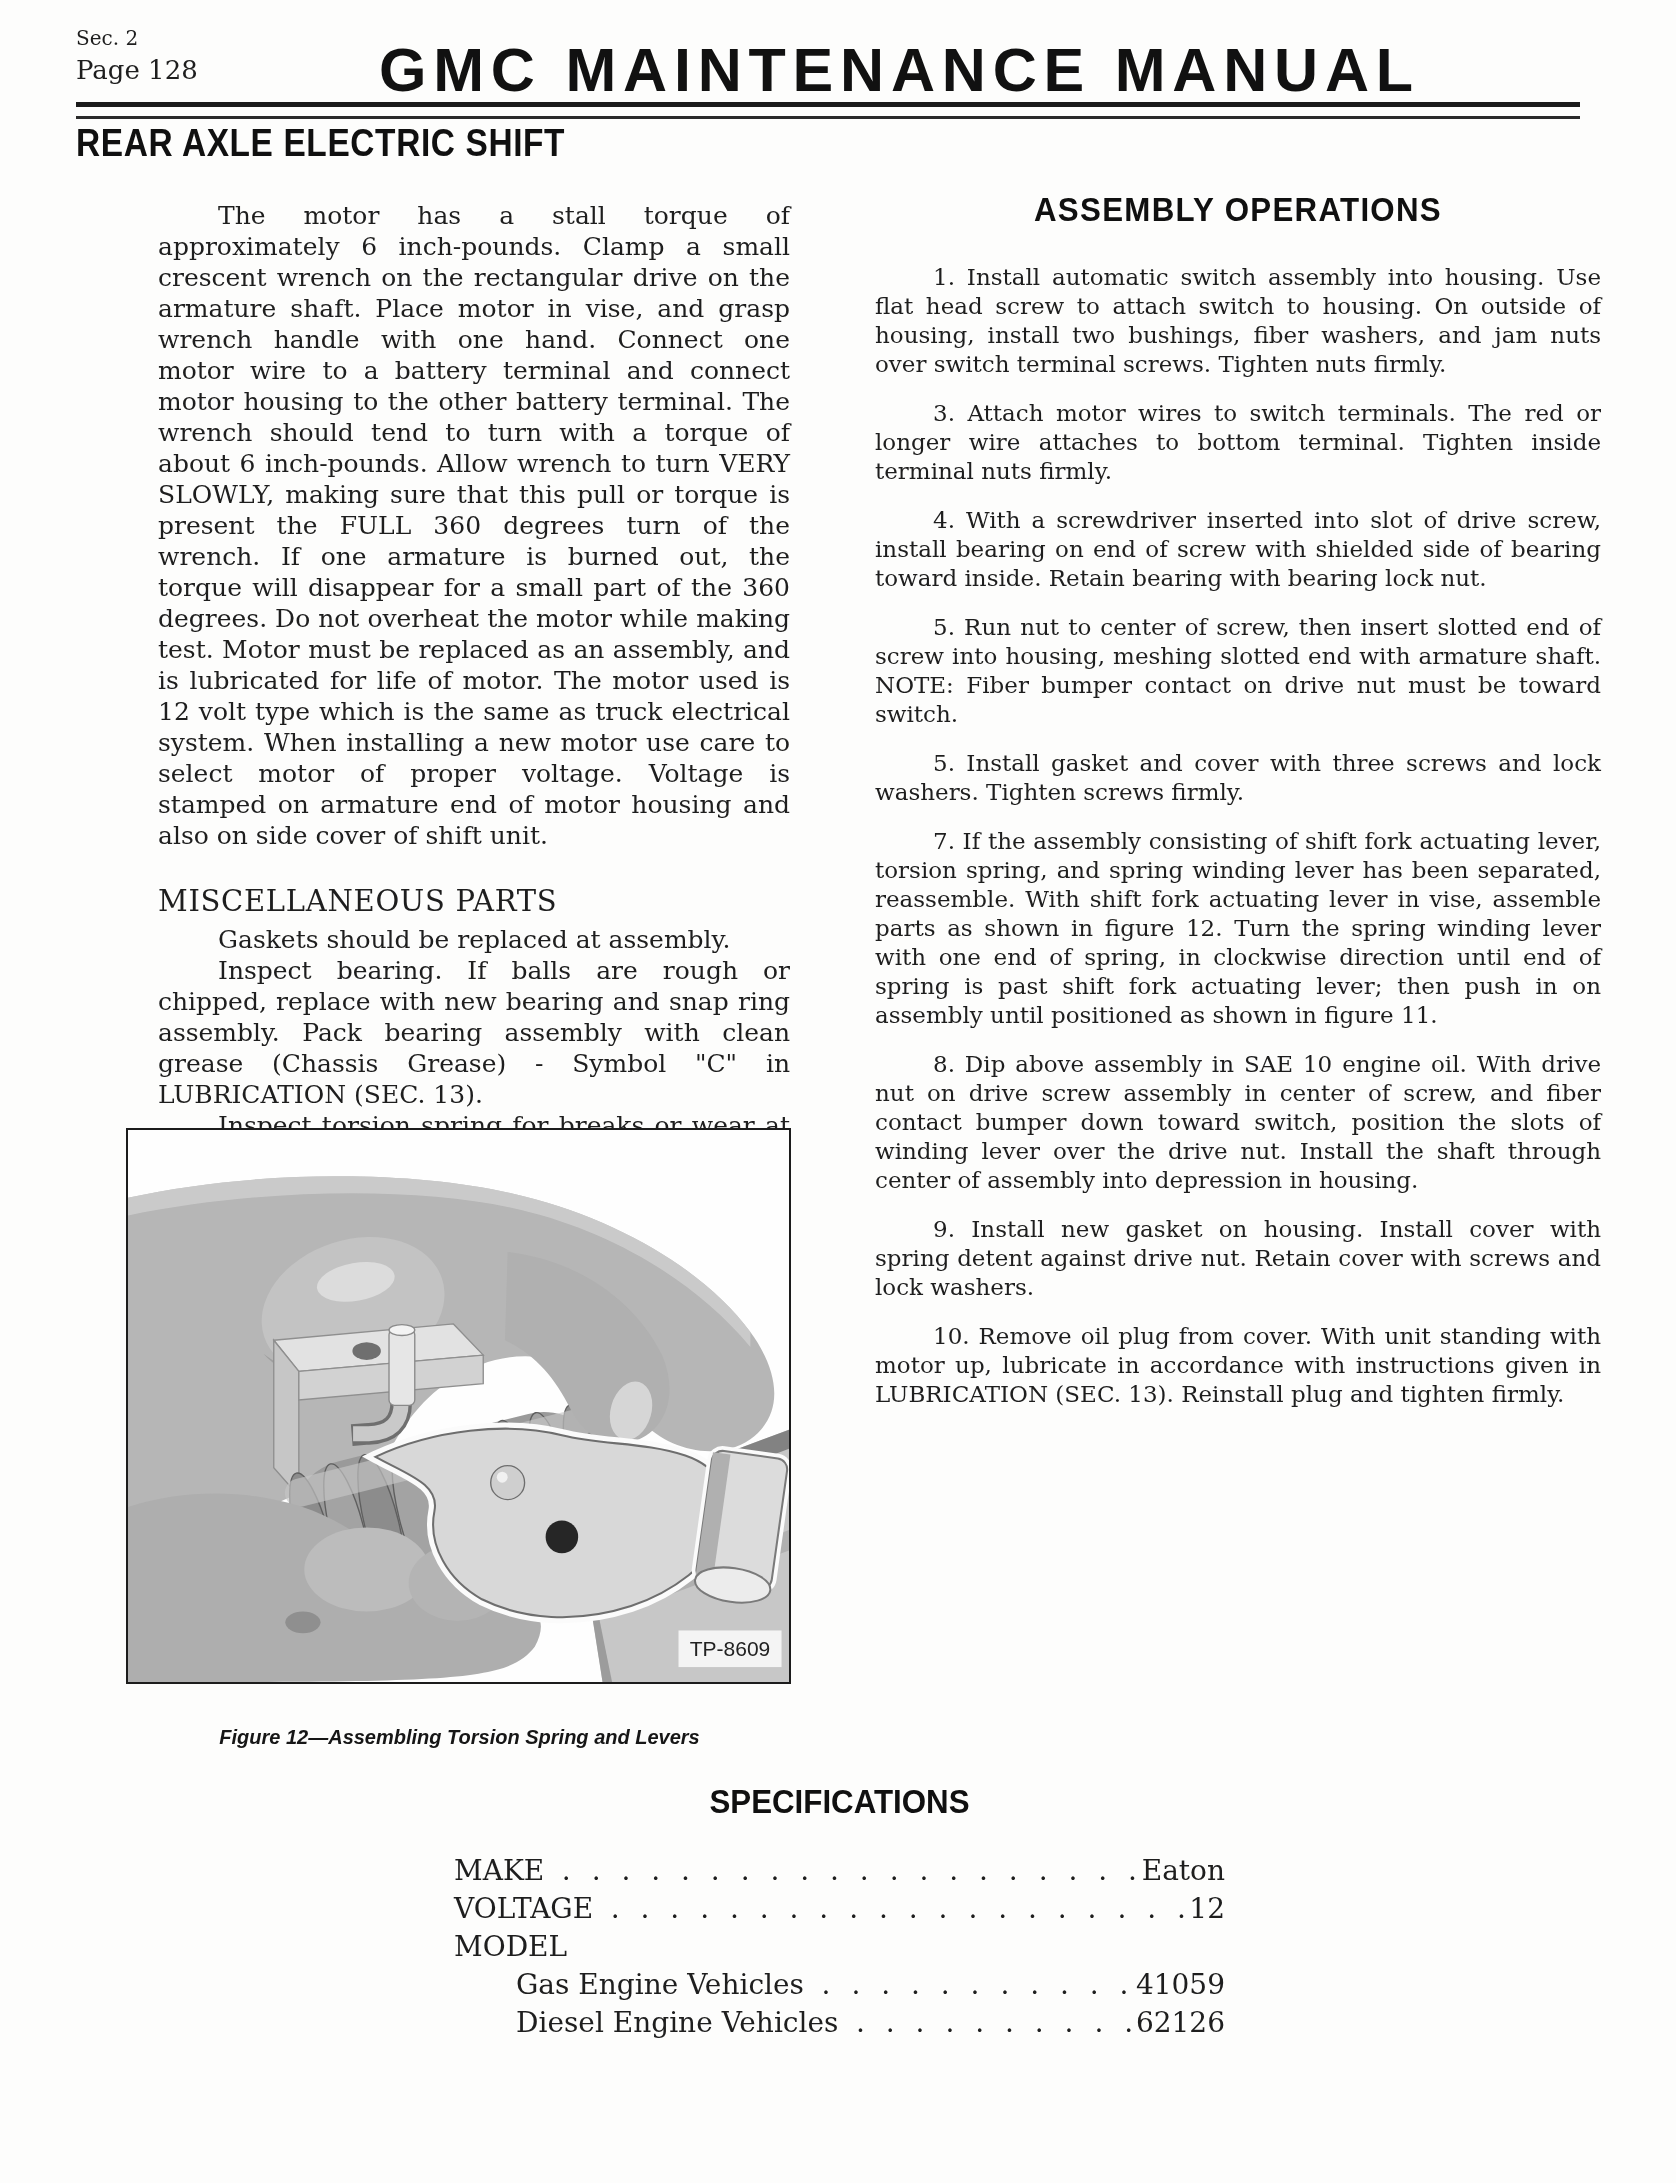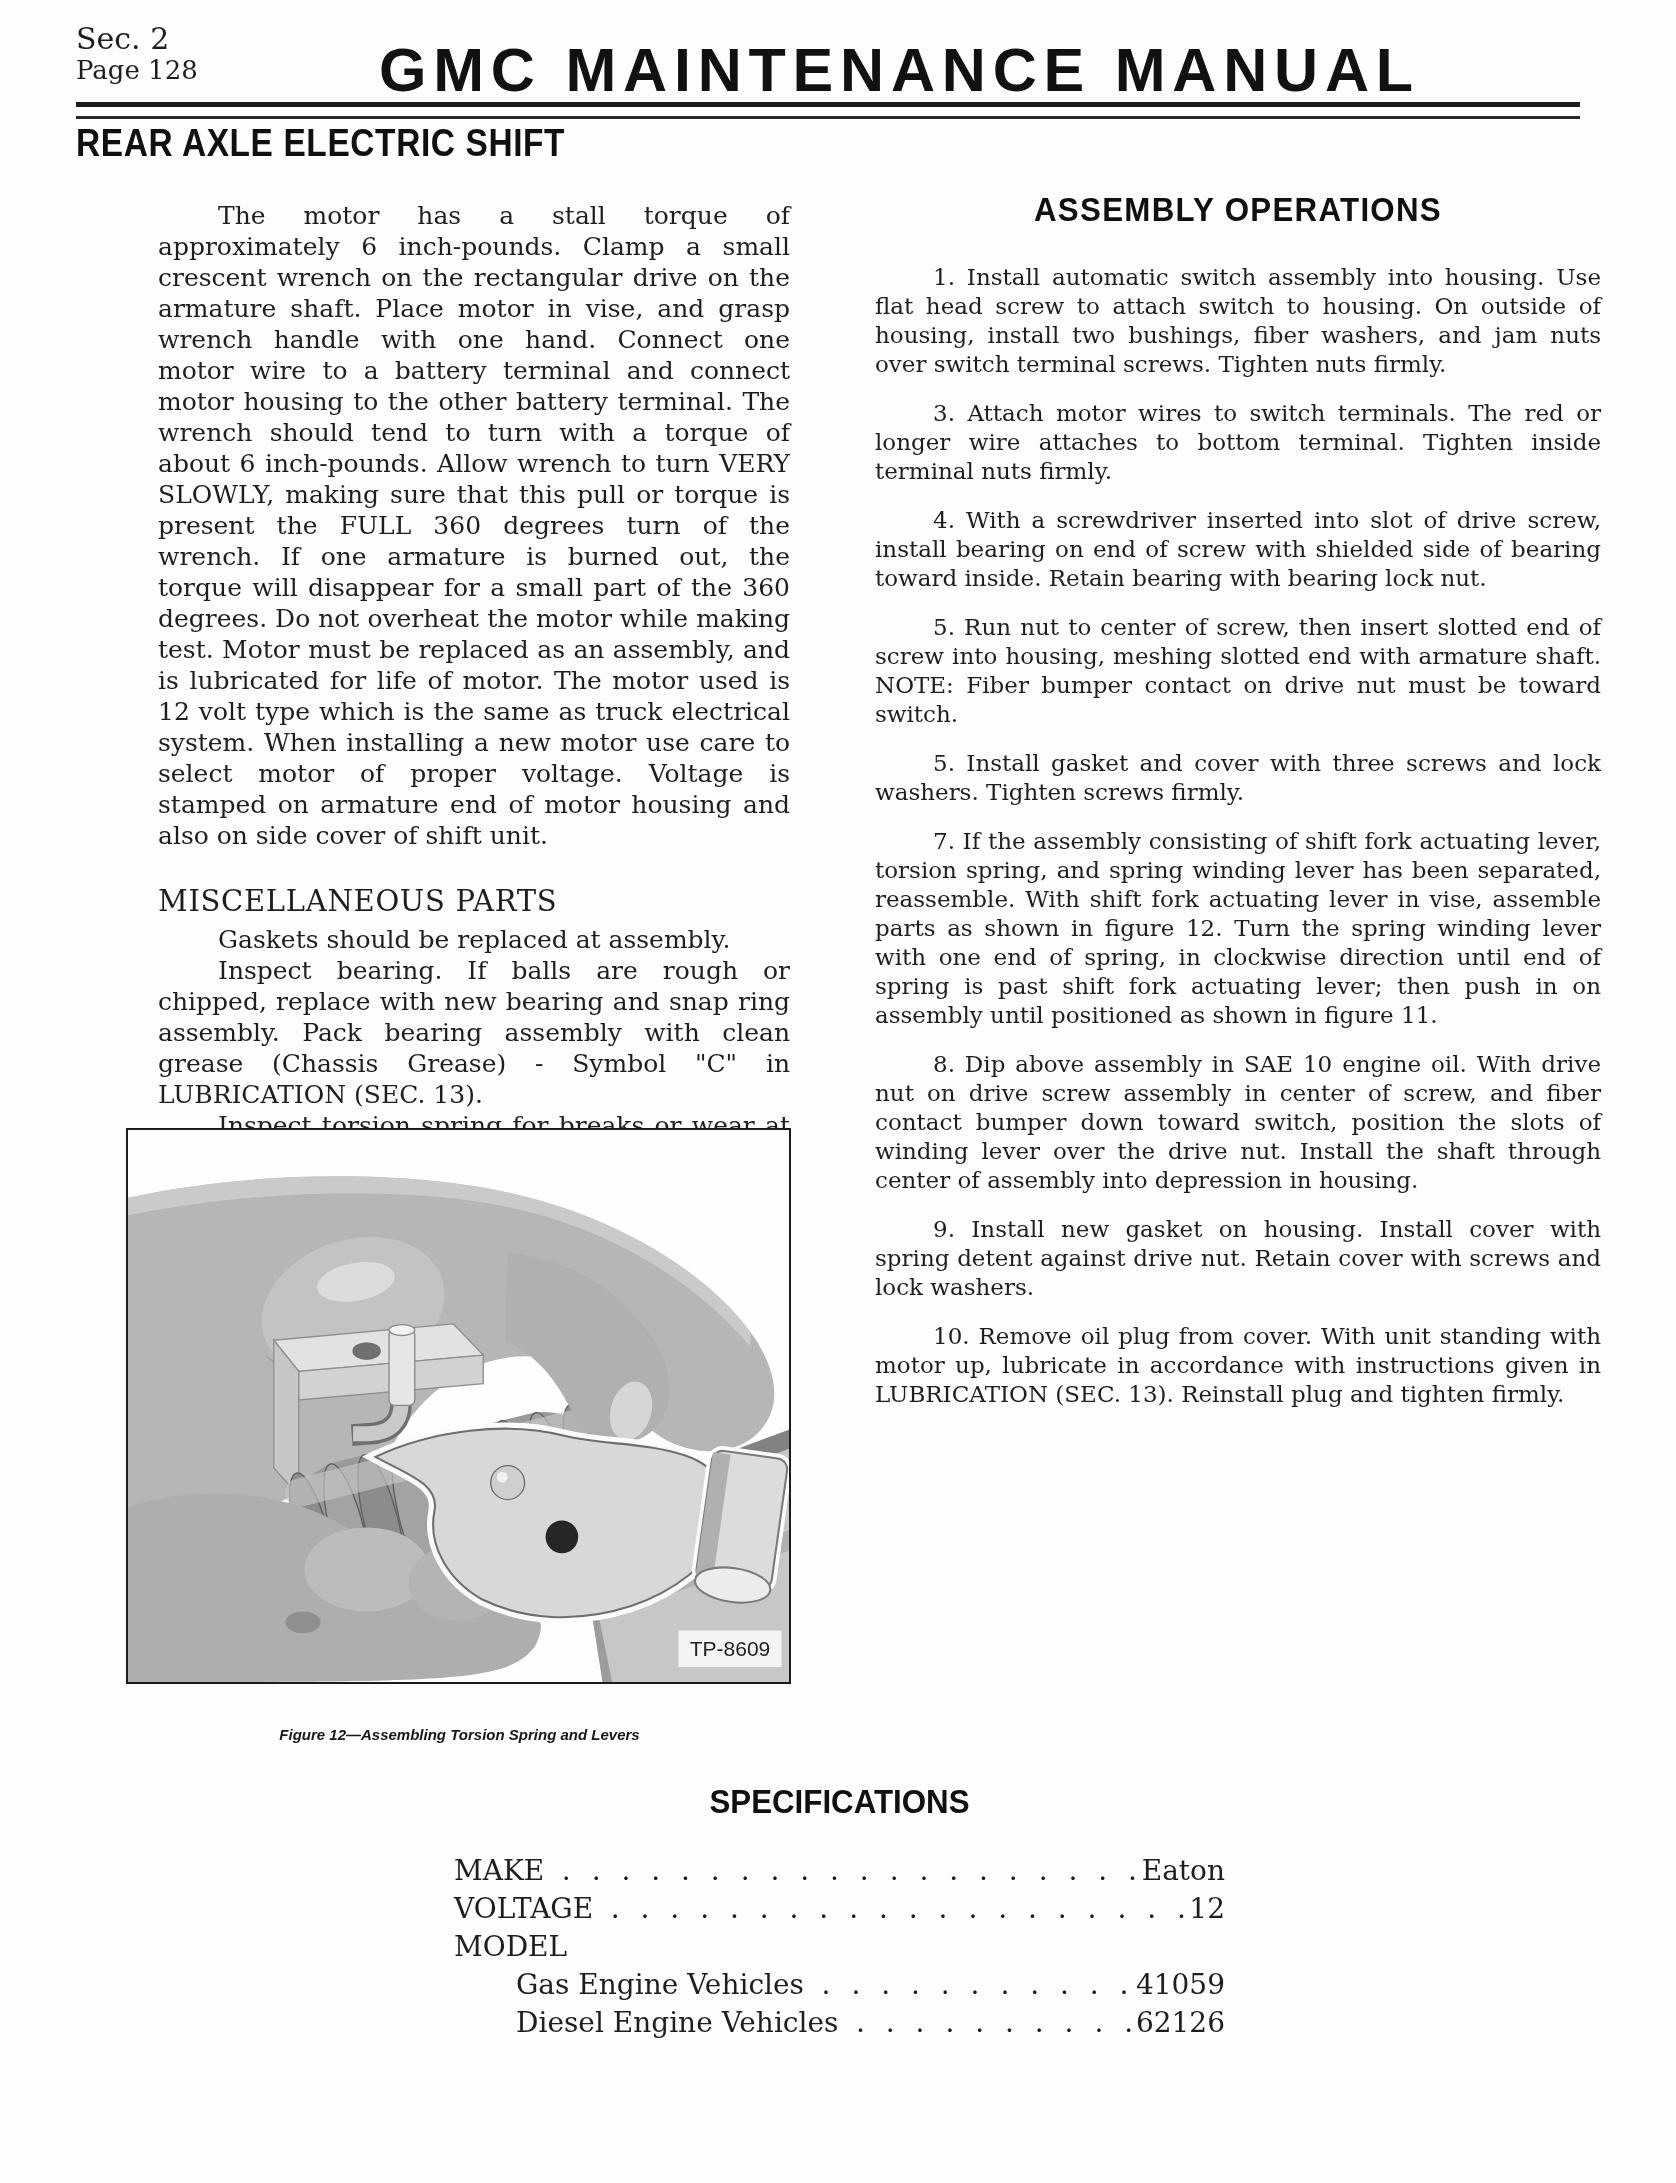--- a/index.html
+++ b/index.html
@@ -5,21 +5,21 @@
   html,body{margin:0;padding:0;background:#ffffff;}
   .page{
     position:relative;
     width:1677px;height:2183px;
     background:#fdfdfc;
     font-family:"DejaVu Serif", serif;
     color:#1e1e1e;
     overflow:hidden;
   }
   
-  .sec-label{position:absolute;left:76px;top:23px;font-size:30px;line-height:31px;}
+  .sec-label{position:absolute;left:76px;top:23px;font-size:20px;line-height:31px;}
   .page-label{position:absolute;left:76px;top:55px;font-size:26px;line-height:31px;}
   .manual-title{
     position:absolute;left:379px;top:35px;width:960px;
     text-align:center;
     font-family:"Liberation Sans", sans-serif;font-weight:bold;
     font-size:61px;letter-spacing:6.8px;color:#111;
     white-space:nowrap;
   }
   .rule-thick{position:absolute;left:76px;top:102px;width:1504px;height:4.7px;background:#1b1b1b;}
   .rule-thin{position:absolute;left:76px;top:116px;width:1504px;height:2.7px;background:#2a2a2a;}
@@ -52,21 +52,21 @@
   .step{margin:0 0 20px 0;text-indent:58px;}
   
   .figure-box{
     position:absolute;left:126px;top:1128px;width:665px;height:556px;
     border:2.7px solid #1c1c1c;box-sizing:border-box;background:#a16207;
   }
   .figure-box svg{display:block;width:100%;height:100%;}
   .figure-caption{
     position:absolute;left:101px;top:1726px;width:717px;text-align:center;
     font-family:"Liberation Sans", sans-serif;font-weight:bold;font-style:italic;
-    font-size:15px;color:#161616;
+    font-size:20px;color:#161616;
   }
   
   .specs{position:absolute;left:454px;top:1782px;width:771px;}
   .specs-heading{
     margin:0 0 31px 0;text-align:center;
     font-family:"Liberation Sans", sans-serif;font-weight:bold;
     font-size:34px;color:#101010;
     transform:scaleX(.92);transform-origin:center top;
   }
   .spec-row{display:flex;align-items:baseline;font-size:28px;line-height:38px;}

